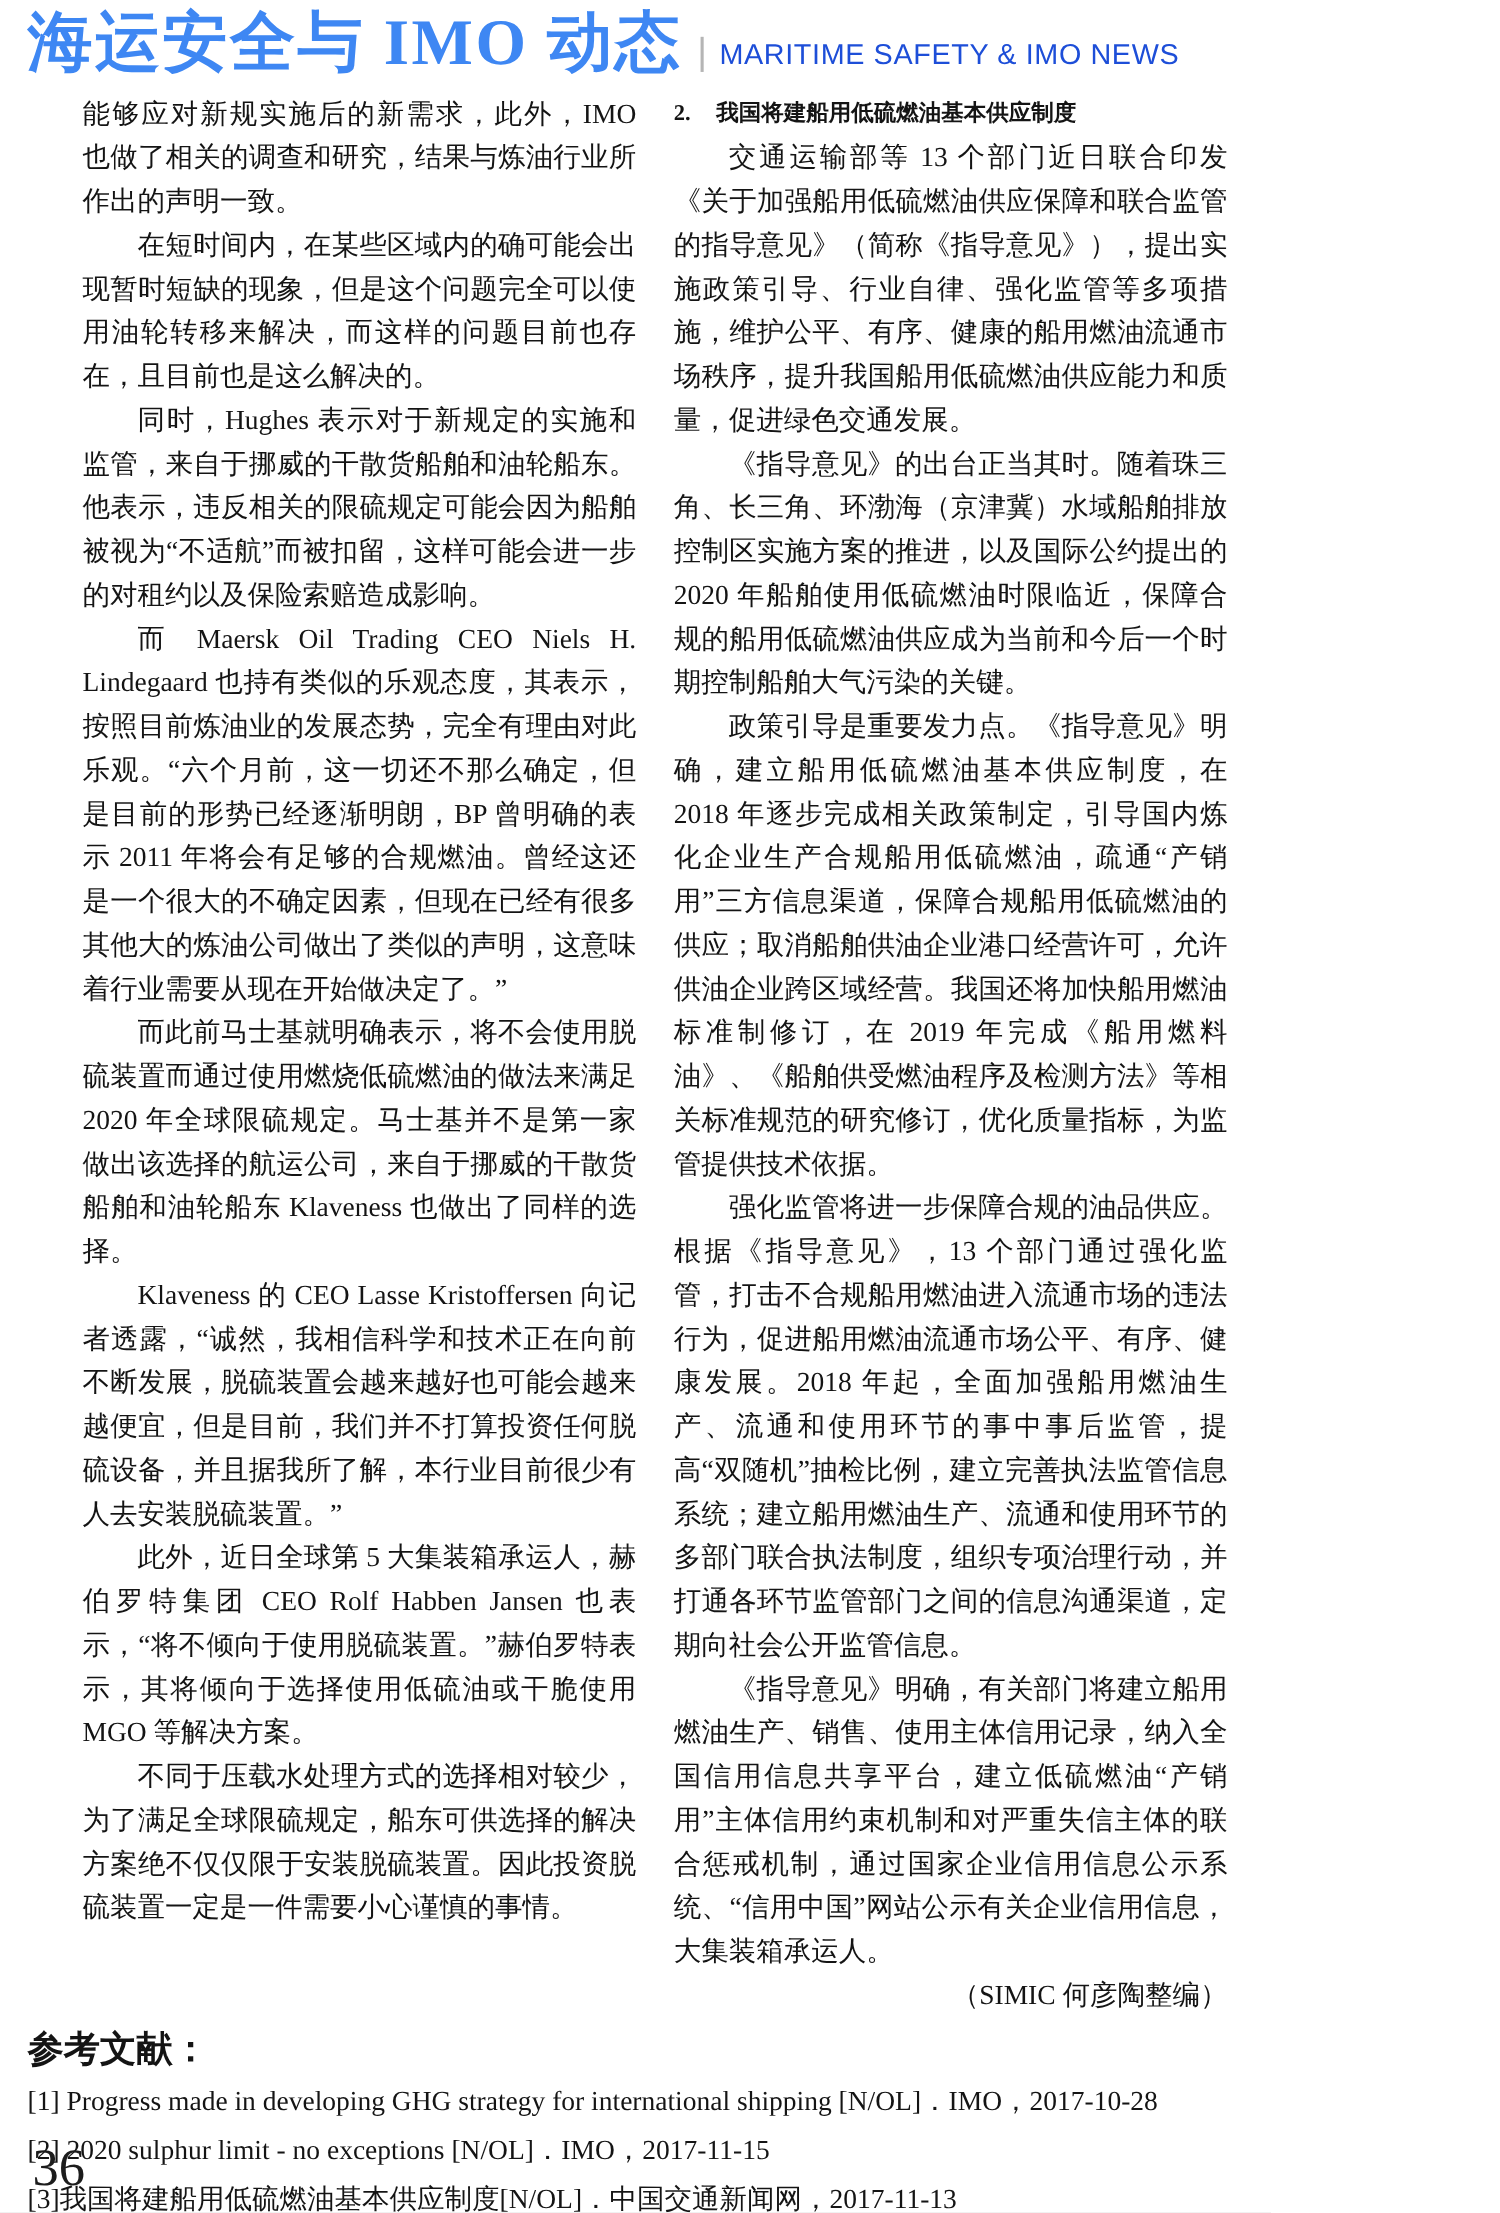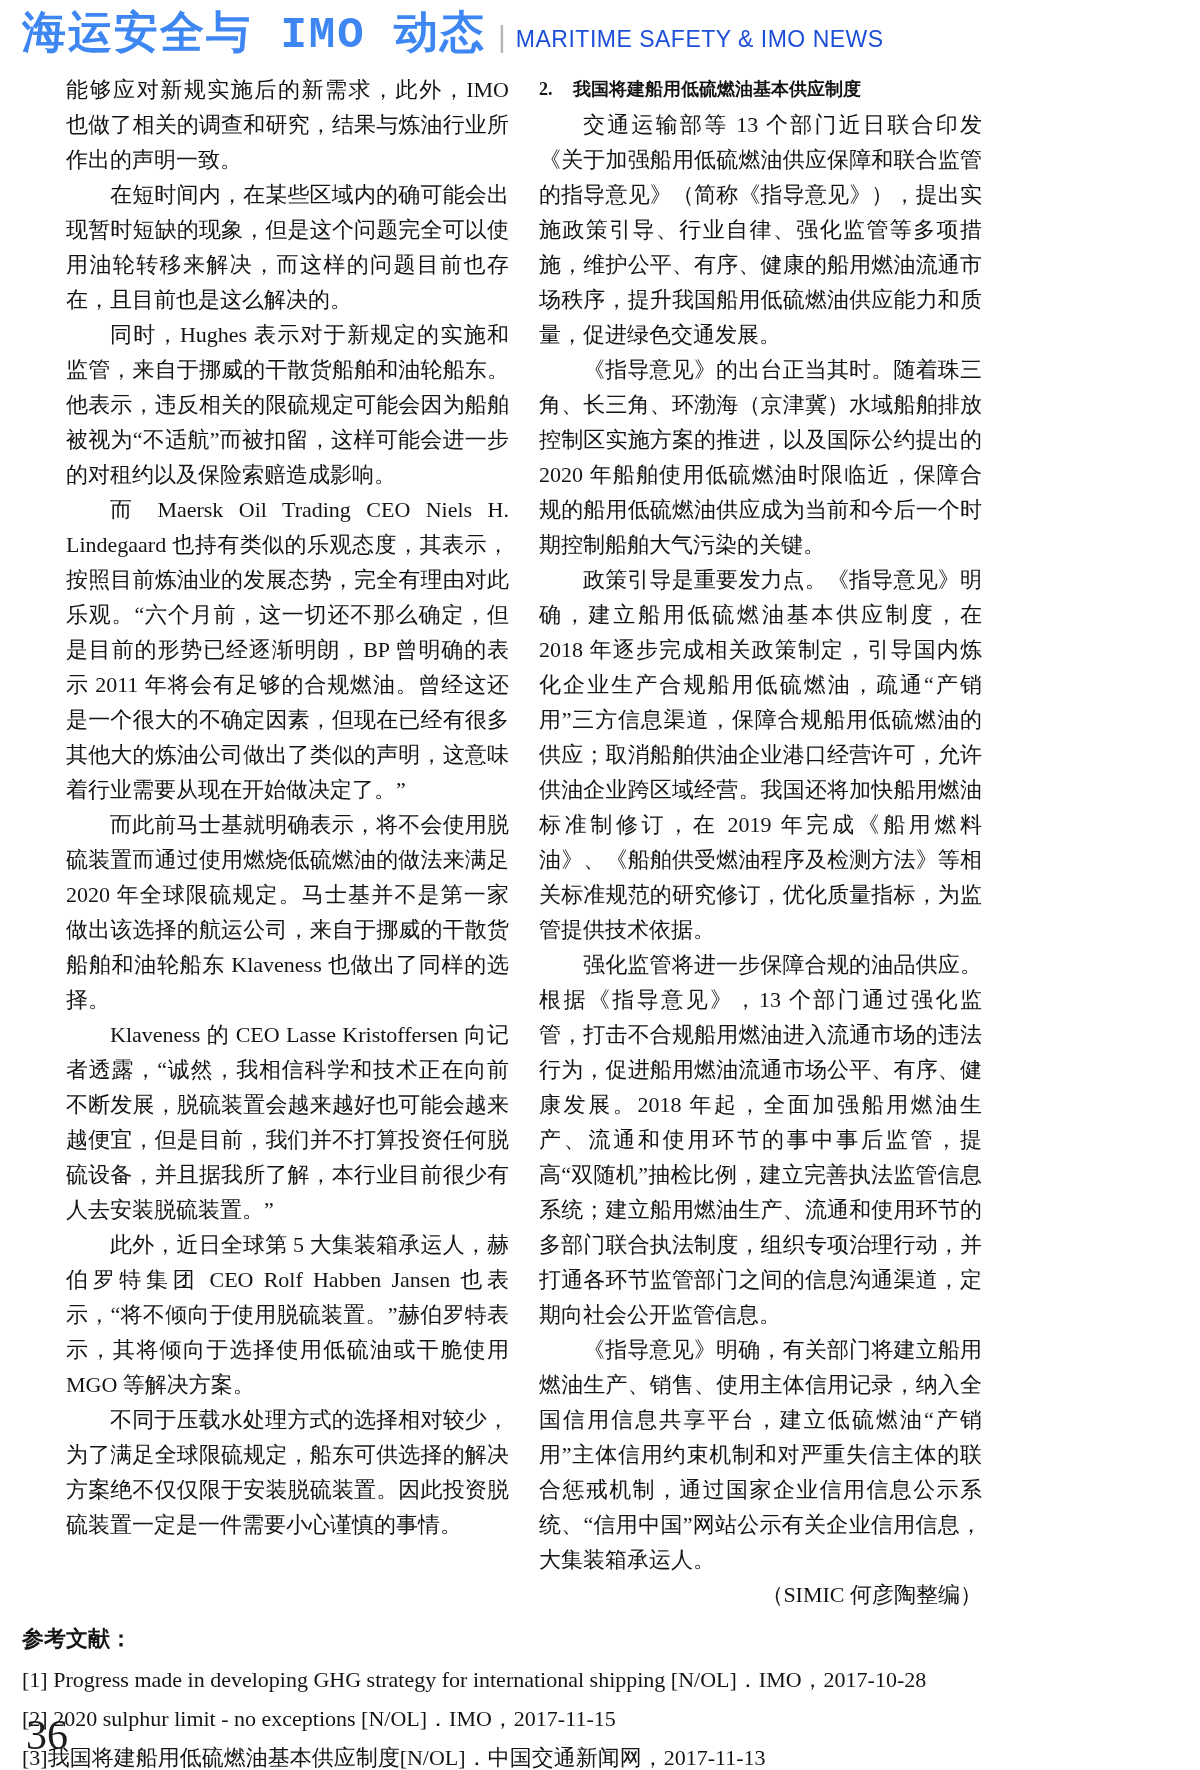--- a/index.html
+++ b/index.html
@@ -13,23 +13,23 @@
     overflow:hidden;
   }
   
   .header {
     display:flex;
     align-items:baseline;
     padding:12px 0 0 22px;
     white-space:nowrap;
   }
   .header-zh {
-    font-family:Liberation Mono, monospace;
+    font-family:Liberation Serif, serif;
     font-weight:bold;
-    font-size:44px;
+    font-size:52px;
     letter-spacing:2px;
     line-height:46px;
     text-align:right;
   }
   .header-sep {
     font-family:"Liberation Sans",sans-serif;
     font-size:30px;
     margin:0 10px 0 12px;
     font-weight:300;
   }
@@ -70,21 +70,21 @@
   }
   
   .references {
     padding:8px 0 0 22px;
     font-size:22px;
   }
   .ref-heading {
     margin:0;
     font-family:Liberation Sans, sans-serif;
     font-weight:bold;
-    font-size:22px;
+    font-size:29px;
     line-height:38px;
   }
   .ref-list { list-style:none; margin:2px 0 0 0; padding:0; }
   .ref-item { line-height:39px; }
   
   .page-num {
     position:absolute;
     left:26px;
     bottom:14px;
     font-size:42px;

